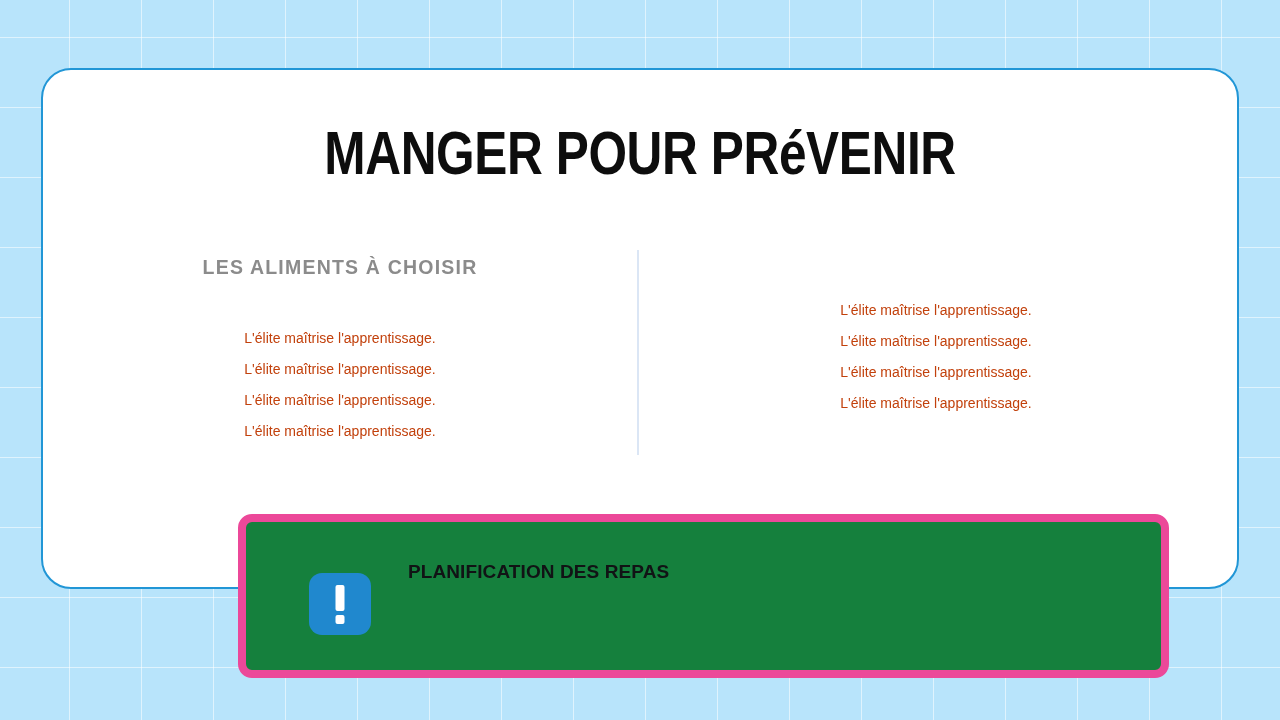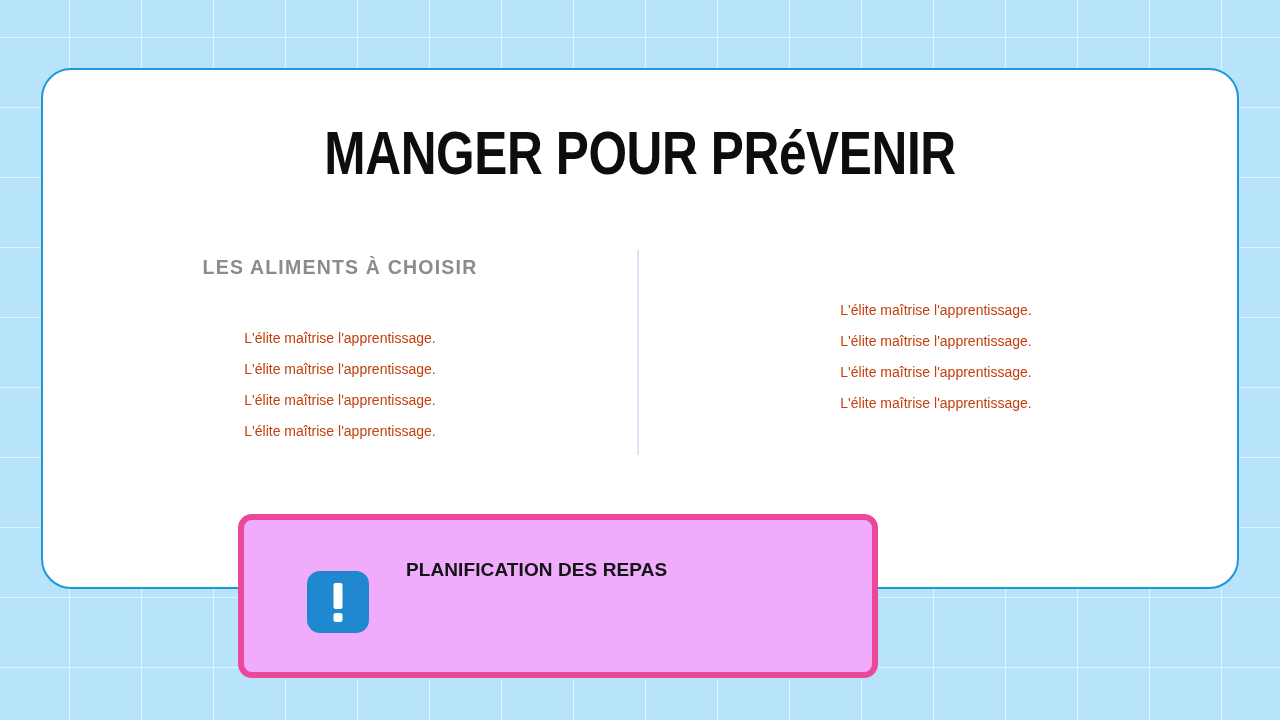--- a/index.html
+++ b/index.html
@@ -98,24 +98,24 @@
     background:#dbe6f5;
     flex:0 0 2px;
     margin-top:0;
   }
 
   
   #callout {
     position:absolute;
     left:238px;
     top:514px;
-    width:640px;
+    width:931px;
     height:164px;
-    background:#f0abfc;
-    border:6px solid #ec4899;
+    background:#15803d;
+    border:8px solid #ec4899;
     border-radius:14px;
     display:flex;
     align-items:flex-start;
   }
   #callout-icon {
     flex:0 0 auto;
     width:62px;
     height:62px;
     margin-left:63px;
     margin-top:51px;

